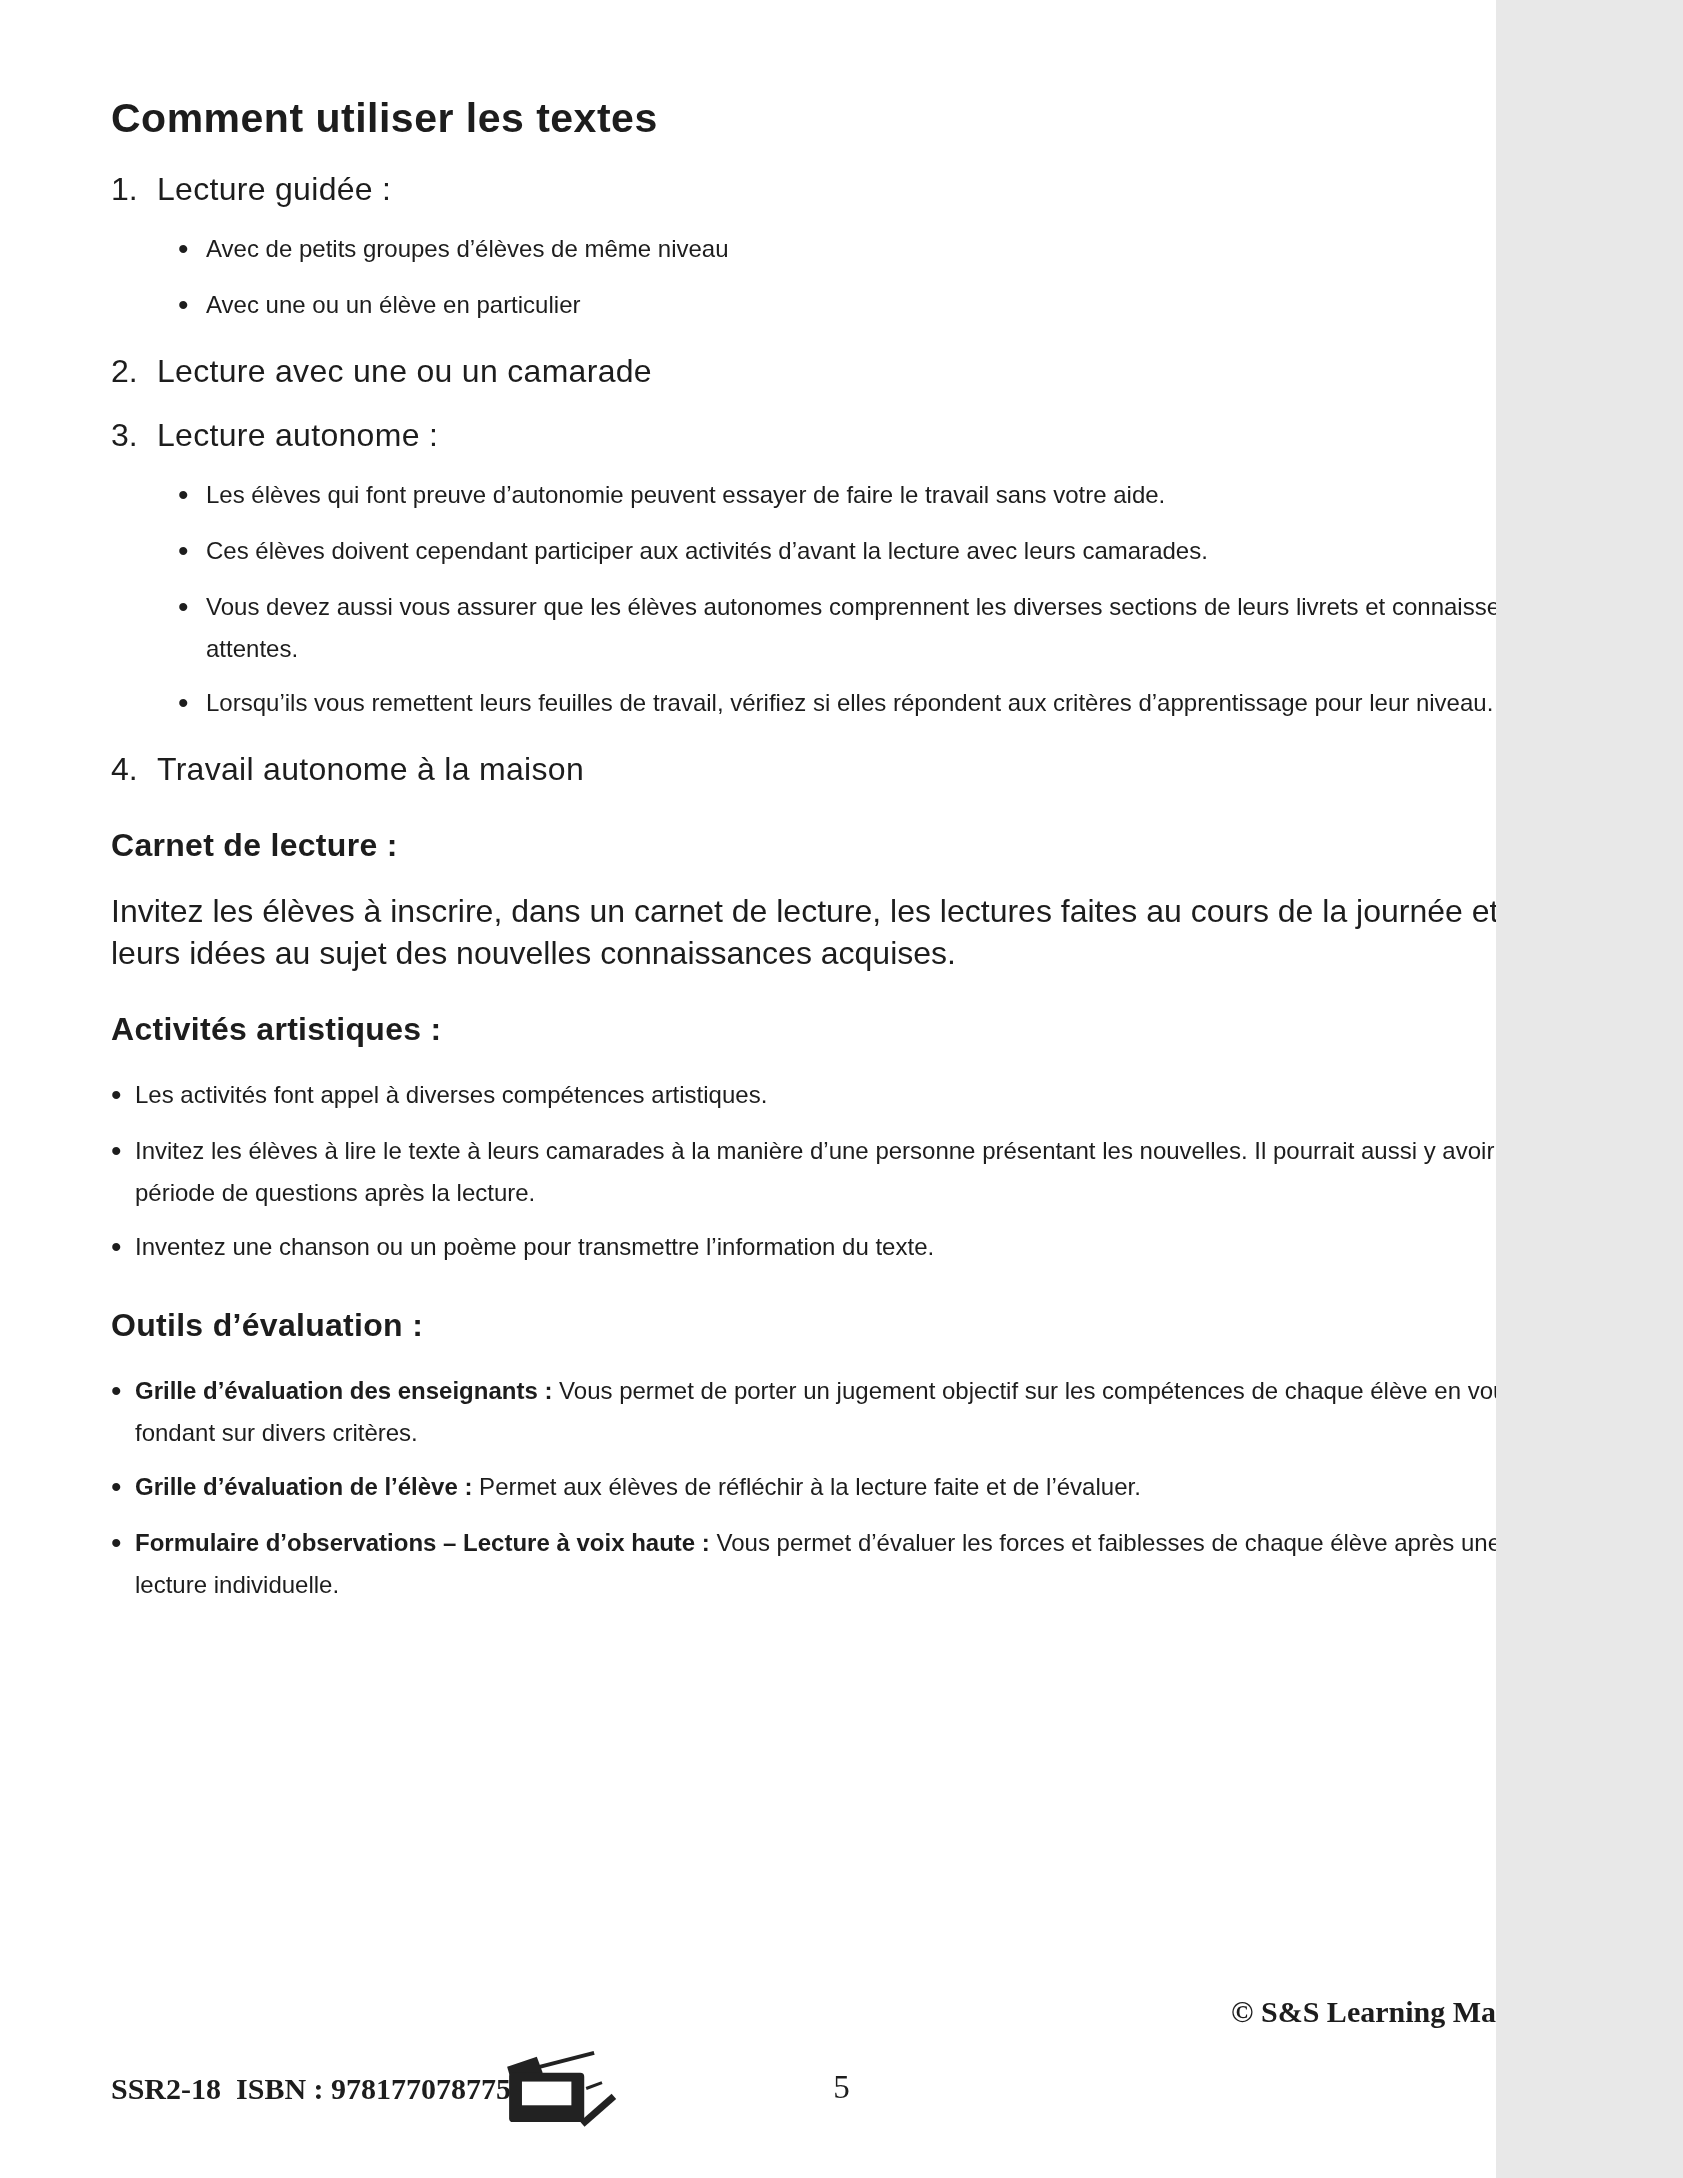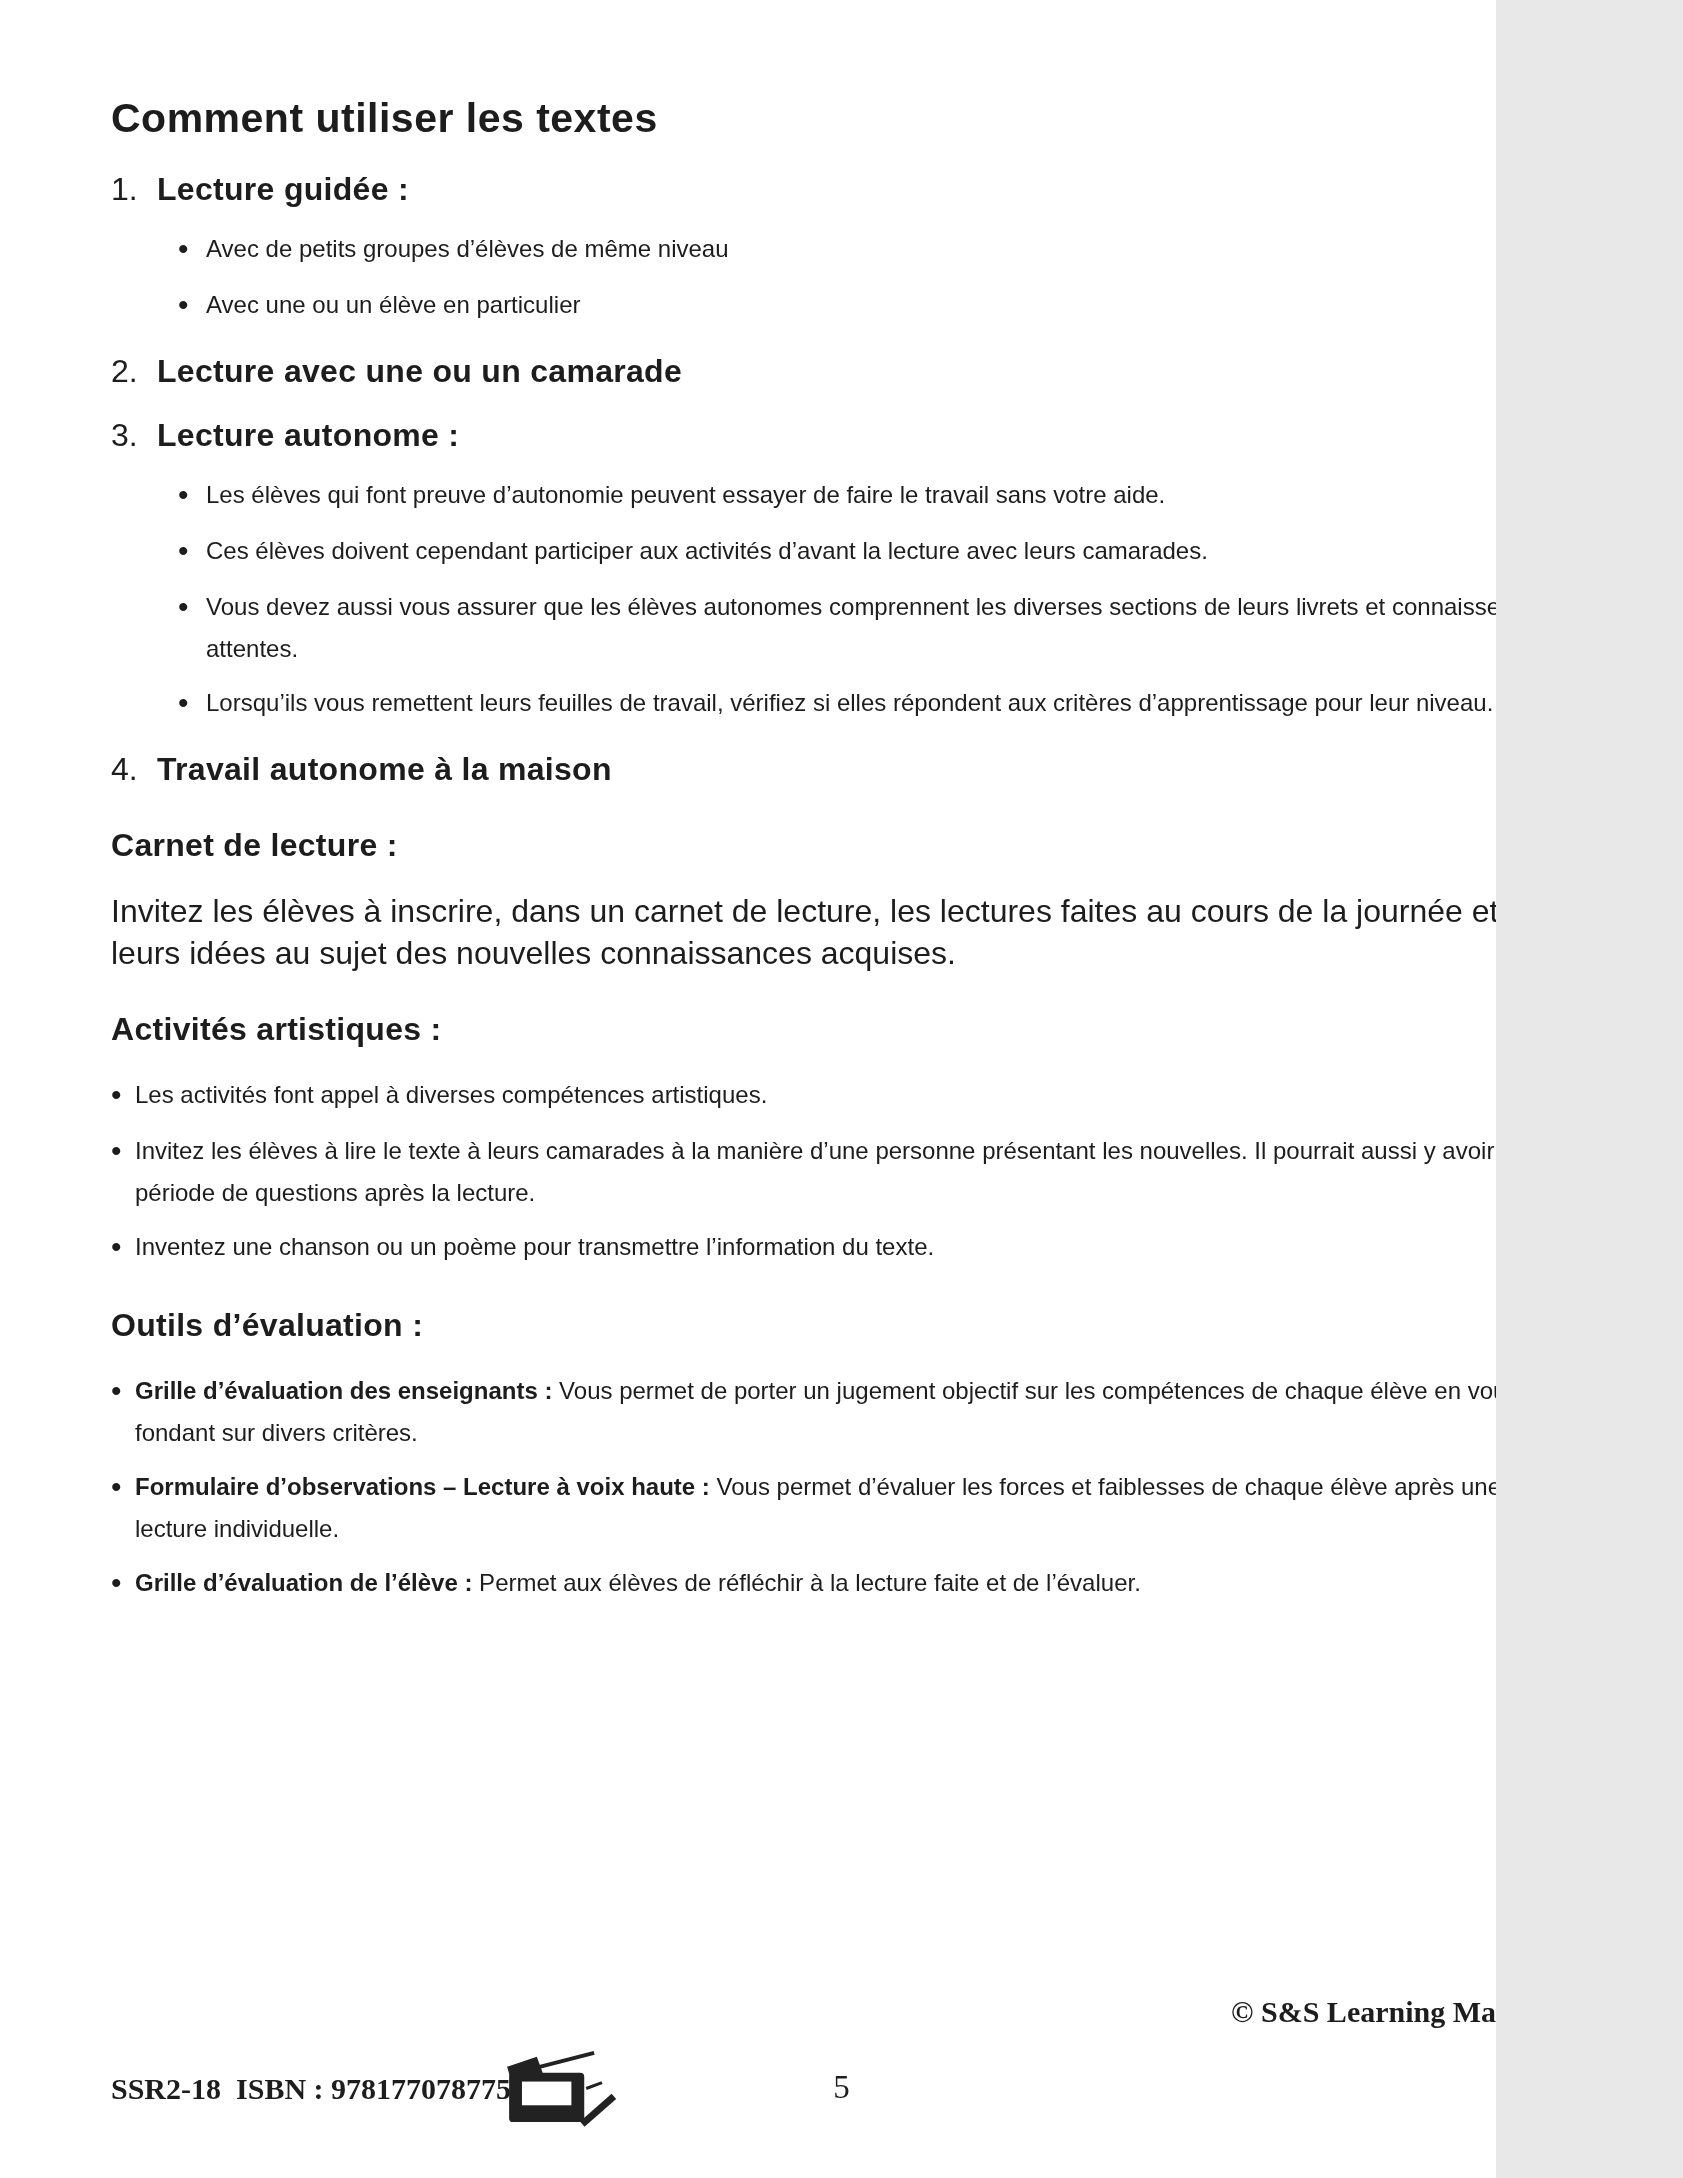--- a/index.html
+++ b/index.html
@@ -20,21 +20,21 @@
     font-size:41px;line-height:48px;font-weight:bold;
     margin:0 0 26px 0;letter-spacing:0.5px;
   }
   .num-section{margin:0 0 22px 0;}
   .num-heading{
     display:flex;align-items:baseline;
     font-size:32px;line-height:42px;
     margin:0 0 18px 0;
   }
   .num-heading .num{width:46px;flex:none;font-weight:normal;}
-  .num-heading .htxt{font-weight:bold;letter-spacing:0.3px;}
+  .num-heading .htxt{font-weight:normal;letter-spacing:0.3px;}
   .sub-bullets{margin-left:67px;}
   .li{
     display:flex;
     font-size:24px;line-height:42px;
     margin:0 0 12px 0;
   }
   .li .marker{flex:none;width:28px;}
   .li .marker::before{content:"\2022";font-size:30px;}
   .li .t{flex:1;}
   .subsection{margin-top:34px;}
@@ -153,25 +153,25 @@
     </div>
 
     <div class="subsection top-bullets">
       <div class="sub-heading">Outils d’évaluation :</div>
       <div class="li">
         <span class="marker"></span>
         <div class="t"><span class="bold-lead">Grille d’évaluation des enseignants :</span><span> Vous permet de porter un jugement objectif sur les compétences de chaque élève en vous fondant sur divers critères.</span></div>
       </div>
       <div class="li">
         <span class="marker"></span>
-        <div class="t"><span class="bold-lead">Formulaire d’observations – Lecture à voix haute :</span><span> Vous permet d’évaluer les forces et faiblesses de chaque élève après une lecture individuelle.</span></div>
+        <div class="t"><span class="bold-lead">Grille d’évaluation de l’élève :</span><span> Permet aux élèves de réfléchir à la lecture faite et de l’évaluer.</span></div>
       </div>
       <div class="li">
         <span class="marker"></span>
-        <div class="t"><span class="bold-lead">Grille d’évaluation de l’élève :</span><span> Permet aux élèves de réfléchir à la lecture faite et de l’évaluer.</span></div>
+        <div class="t"><span class="bold-lead">Formulaire d’observations – Lecture à voix haute :</span><span> Vous permet d’évaluer les forces et faiblesses de chaque élève après une lecture individuelle.</span></div>
       </div>
     </div>
 
   </div>
 
   <div class="footer">
     <span class="footer-code">SSR2-18  ISBN : 9781770787759</span>
     <span class="logo">
       <svg width="117" height="85" viewBox="0 0 118 86" xmlns="http://www.w3.org/2000/svg">
 

